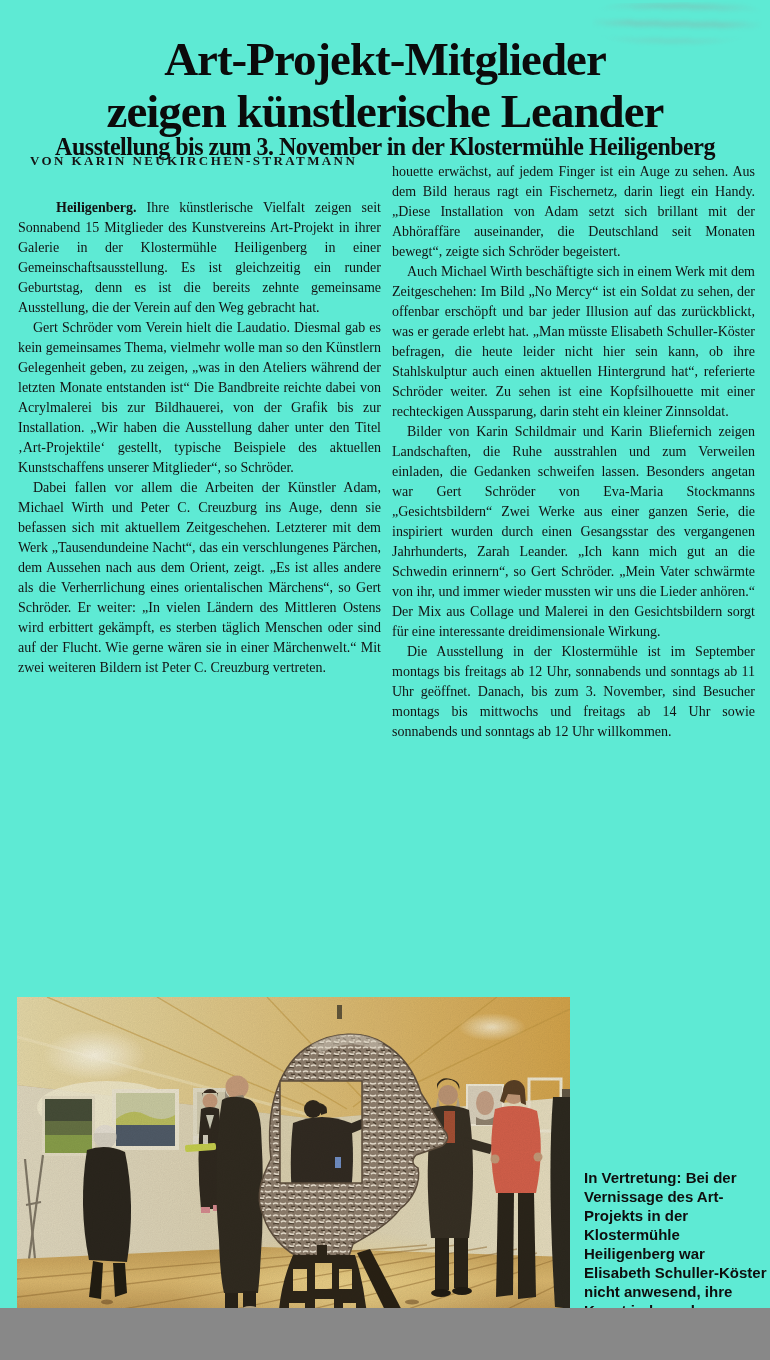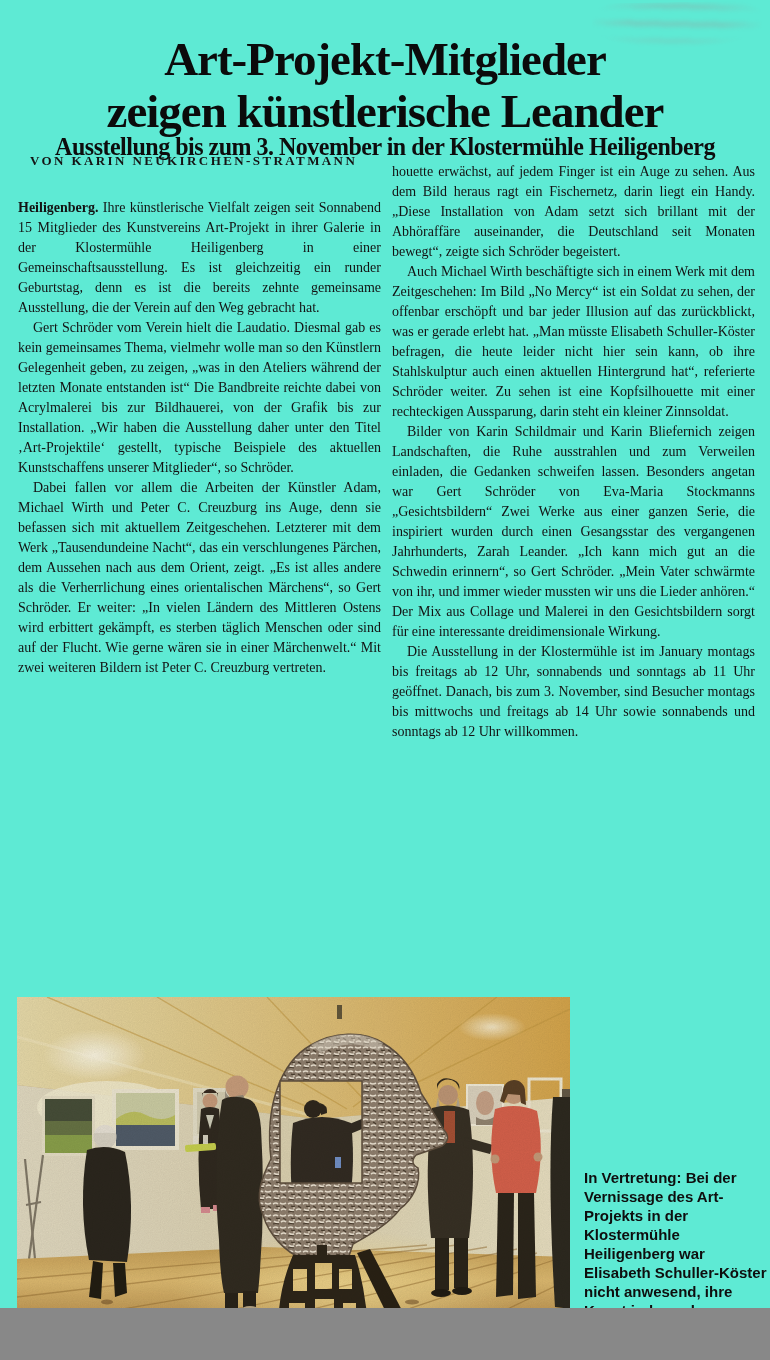--- a/index.html
+++ b/index.html
@@ -33,21 +33,21 @@
   }
   .col{
     position:absolute;width:363px;
     font-size:14px;line-height:20px;text-align:justify;
     color:#131313;overflow:hidden;
   }
   #col-left{left:18px;top:198px;height:766px;}
   #col-right{left:392px;top:162px;height:802px;}
   .col p{margin:0;}
   .col p.ind{text-indent:15px;}
-  .col b{font-weight:bold;}
+  .col b{font-weight:bold;margin-left:38px;}
   figure.photo{
     position:absolute;left:17px;top:997px;width:553px;height:346px;margin:0;
     background:#c9a96a;
   }
   figure.photo svg{display:block;}
   .caption{
     position:absolute;left:584px;top:1168px;width:184px;
     font-family:"Liberation Sans",sans-serif;font-weight:bold;
     font-size:15px;line-height:19px;color:#0e0e0e;
   }
@@ -75,21 +75,21 @@
 
   <div class="col" id="col-left">
       <p class=""><b>Heiligenberg.</b> Ihre künstlerische Vielfalt zeigen seit Sonnabend 15 Mitglieder des Kunstvereins Art-Projekt in ihrer Galerie in der Klostermühle Heiligenberg in einer Gemeinschaftsausstellung. Es ist gleichzeitig ein runder Geburtstag, denn es ist die bereits zehnte gemeinsame Ausstellung, die der Verein auf den Weg gebracht hat.</p>
       <p class="ind">Gert Schröder vom Verein hielt die Laudatio. Diesmal gab es kein gemeinsames Thema, vielmehr wolle man so den Künstlern Gelegenheit geben, zu zeigen, „was in den Ateliers während der letzten Monate entstanden ist“  Die Bandbreite reichte dabei von Acrylmalerei bis zur Bildhauerei, von der Grafik bis zur Installation. „Wir haben die Ausstellung daher unter den Titel ‚Art-Projektile‘ gestellt, typische Beispiele des aktuellen Kunstschaffens unserer Mitglieder“, so Schröder.</p>
       <p class="ind">Dabei fallen vor allem die Arbeiten der Künstler Adam, Michael Wirth und Peter C. Creuzburg ins Auge, denn sie befassen sich mit aktuellem Zeitgeschehen. Letzterer mit dem Werk „Tausendundeine Nacht“, das ein verschlungenes Pärchen, dem Aussehen nach aus dem Orient, zeigt. „Es ist alles andere als die Verherrlichung eines orientalischen Märchens“, so Gert Schröder. Er weiter: „In vielen Ländern des Mittleren Ostens wird erbittert gekämpft, es sterben täglich Menschen oder sind auf der Flucht. Wie gerne wären sie in einer Märchenwelt.“ Mit zwei weiteren Bildern ist Peter C. Creuzburg vertreten.</p>
     </div>
   <div class="col" id="col-right">
       <p class="">houette erwächst, auf jedem Finger ist ein Auge zu sehen. Aus dem Bild heraus ragt ein Fischernetz, darin liegt ein Handy. „Diese Installation von Adam setzt sich brillant mit der Abhöraffäre auseinander, die Deutschland seit Monaten bewegt“, zeigte sich Schröder begeistert.</p>
       <p class="ind">Auch Michael Wirth beschäftigte sich in einem Werk mit dem Zeitgeschehen: Im Bild „No Mercy“ ist ein Soldat zu sehen, der offenbar erschöpft und bar jeder Illusion auf das zurückblickt, was er gerade erlebt hat. „Man müsste Elisabeth Schuller-Köster befragen, die heute leider nicht hier sein kann, ob ihre Stahlskulptur auch einen aktuellen Hintergrund hat“, referierte Schröder weiter. Zu sehen ist eine Kopfsilhouette mit einer rechteckigen Aussparung, darin steht ein kleiner Zinnsoldat.</p>
       <p class="ind">Bilder von Karin Schildmair und Karin Bliefernich zeigen Landschaften, die Ruhe ausstrahlen und zum Verweilen einladen, die Gedanken schweifen lassen. Besonders angetan war Gert Schröder von Eva-Maria Stockmanns „Gesichtsbildern“  Zwei Werke aus einer ganzen Serie, die inspiriert wurden durch einen Gesangsstar des vergangenen Jahrhunderts, Zarah Leander. „Ich kann mich gut an die Schwedin erinnern“, so Gert Schröder. „Mein Vater schwärmte von ihr, und immer wieder mussten wir uns die Lieder anhören.“ Der Mix aus Collage und Malerei in den Gesichtsbildern sorgt für eine interessante dreidimensionale Wirkung.</p>
-      <p class="ind">Die Ausstellung in der Klostermühle ist im January montags bis freitags ab 12 Uhr, sonnabends und sonntags ab 11 Uhr geöffnet. Danach, bis zum 3. November, sind Besucher montags bis mittwochs und freitags ab 14 Uhr sowie sonnabends und sonntags ab 12 Uhr willkommen.</p>
+      <p class="ind">Die Ausstellung in der Klostermühle ist im September montags bis freitags ab 12 Uhr, sonnabends und sonntags ab 11 Uhr geöffnet. Danach, bis zum 3. November, sind Besucher montags bis mittwochs und freitags ab 14 Uhr sowie sonnabends und sonntags ab 12 Uhr willkommen.</p>
     </div>
 
   <figure class="photo">
     <svg width="553" height="346" viewBox="0 0 553 346">
       <defs>
         <linearGradient id="ceil" x1="0" y1="0" x2="1" y2="0">
           <stop offset="0" stop-color="#eadfb2"></stop>
           <stop offset="0.45" stop-color="#e2c887"></stop>
           <stop offset="1" stop-color="#d7a54b"></stop>
         </linearGradient>

